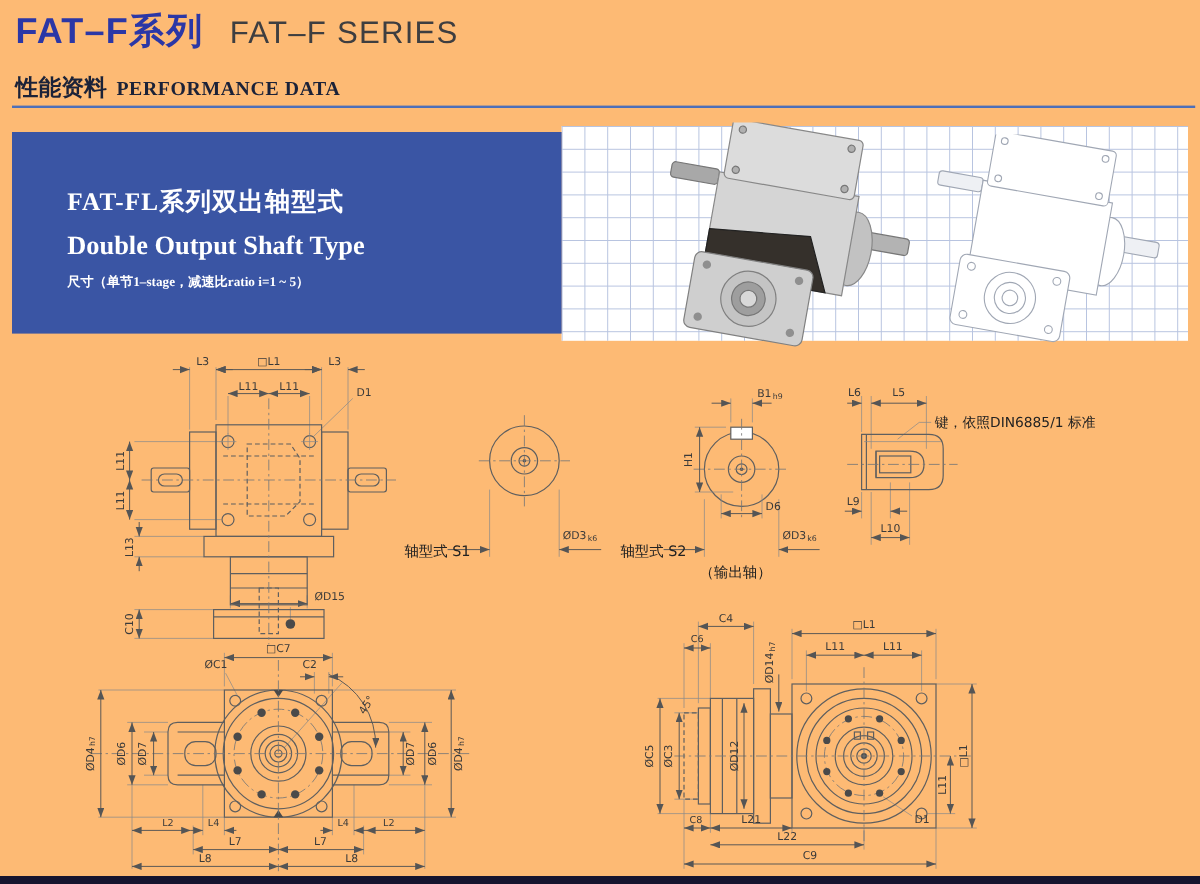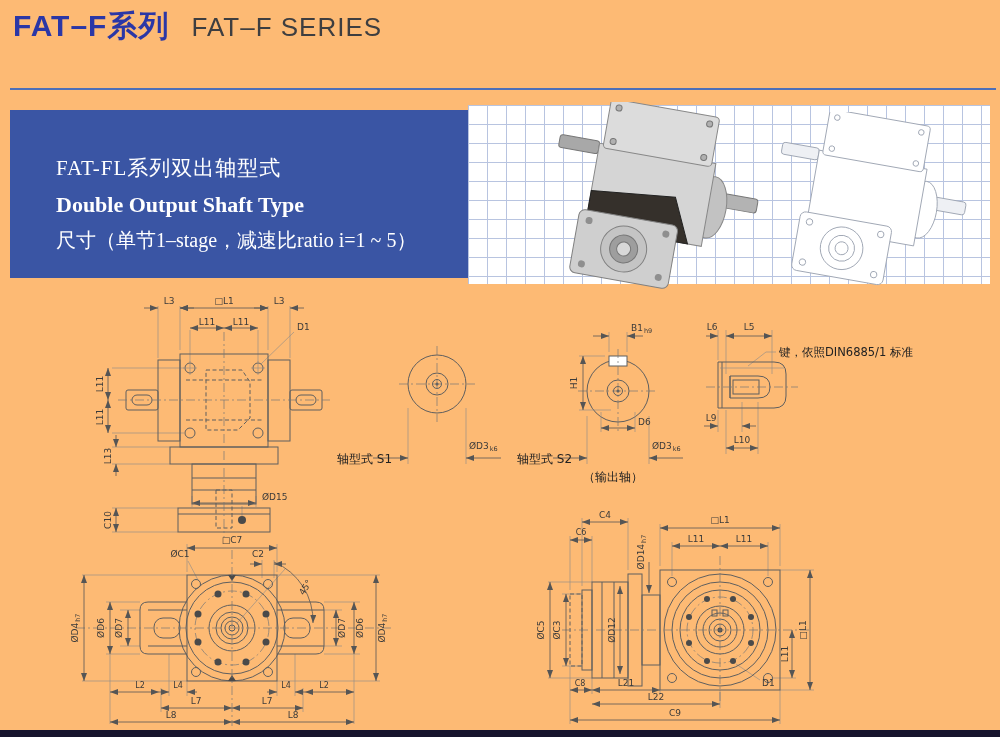--- a/index.html
+++ b/index.html
@@ -14,23 +14,23 @@
   #sect .en{font-size:16.5px;font-weight:bold;margin-left:8px;letter-spacing:.5px;}
   #rule{position:absolute;left:10px;top:88px;width:986px;height:2px;background:#4d6fb8;}
   
   #grid{position:absolute;left:468px;top:105px;width:522px;height:179px;background:#fff;
         background-image:linear-gradient(#b8c4e0 1px,transparent 1px),
                          linear-gradient(90deg,#b8c4e0 1px,transparent 1px);
         background-size:19px 19px;}
   #banner{position:absolute;left:10px;top:110px;width:458px;height:168px;background:#3a55a4;color:#fff;
           font-family:"Liberation Serif",serif;}
   #banner .in{margin:44px 0 0 46px;}
-  #banner .l1{font-size:21px;font-weight:normal;letter-spacing:1px;}
+  #banner .l1{font-size:21px;font-weight:bold;letter-spacing:1px;}
   #banner .l2{font-size:22px;font-weight:bold;margin-top:10px;}
-  #banner .l3{font-size:20px;font-weight:normal;margin-top:9px;}
+  #banner .l3{font-size:11px;font-weight:bold;margin-top:9px;}
   .gbx{position:absolute;}
   
   .dwg{position:absolute;}
   .dwg text{font-family:"DejaVu Sans",sans-serif;font-size:9px;fill:#3a3a3a;stroke:none;}
   .dwg text.cjk{font-size:12px;fill:#222;}
   .dwg text.sm{font-size:8px;}
   .dwg tspan.tol{font-size:6.5px;}
   .geo{stroke:#5f5f5f;fill:none;stroke-width:1;}
   .thin{stroke:#8a8a8a;fill:none;stroke-width:.6;}
   .dim{stroke:#555;fill:none;stroke-width:.8;}
@@ -47,20 +47,23 @@
     <marker id="ah" markerWidth="9" markerHeight="8" refX="8" refY="3" orient="auto-start-reverse" markerUnits="userSpaceOnUse">
       <path d="M0,0 L8,3 L0,6 Z" fill="#555" stroke="none"></path>
     </marker>
   </defs>
 </svg>
 
 <div id="page">
 
   <div id="hdr">
     <span class="cn">FAT–F系列</span><span class="en">FAT–F SERIES</span>
+  </div>
+  <div id="sect">
+    <span class="cn">性能资料</span><span class="en">PERFORMANCE DATA</span>
   </div>
   <div id="rule"></div>
 
   <div id="grid"></div>
 
   <div id="banner">
     <div class="in">
       <div class="l1">FAT-FL系列双出轴型式</div>
       <div class="l2">Double Output Shaft Type</div>
       <div class="l3">尺寸（单节1–stage，减速比ratio i=1 ~ 5）</div>

